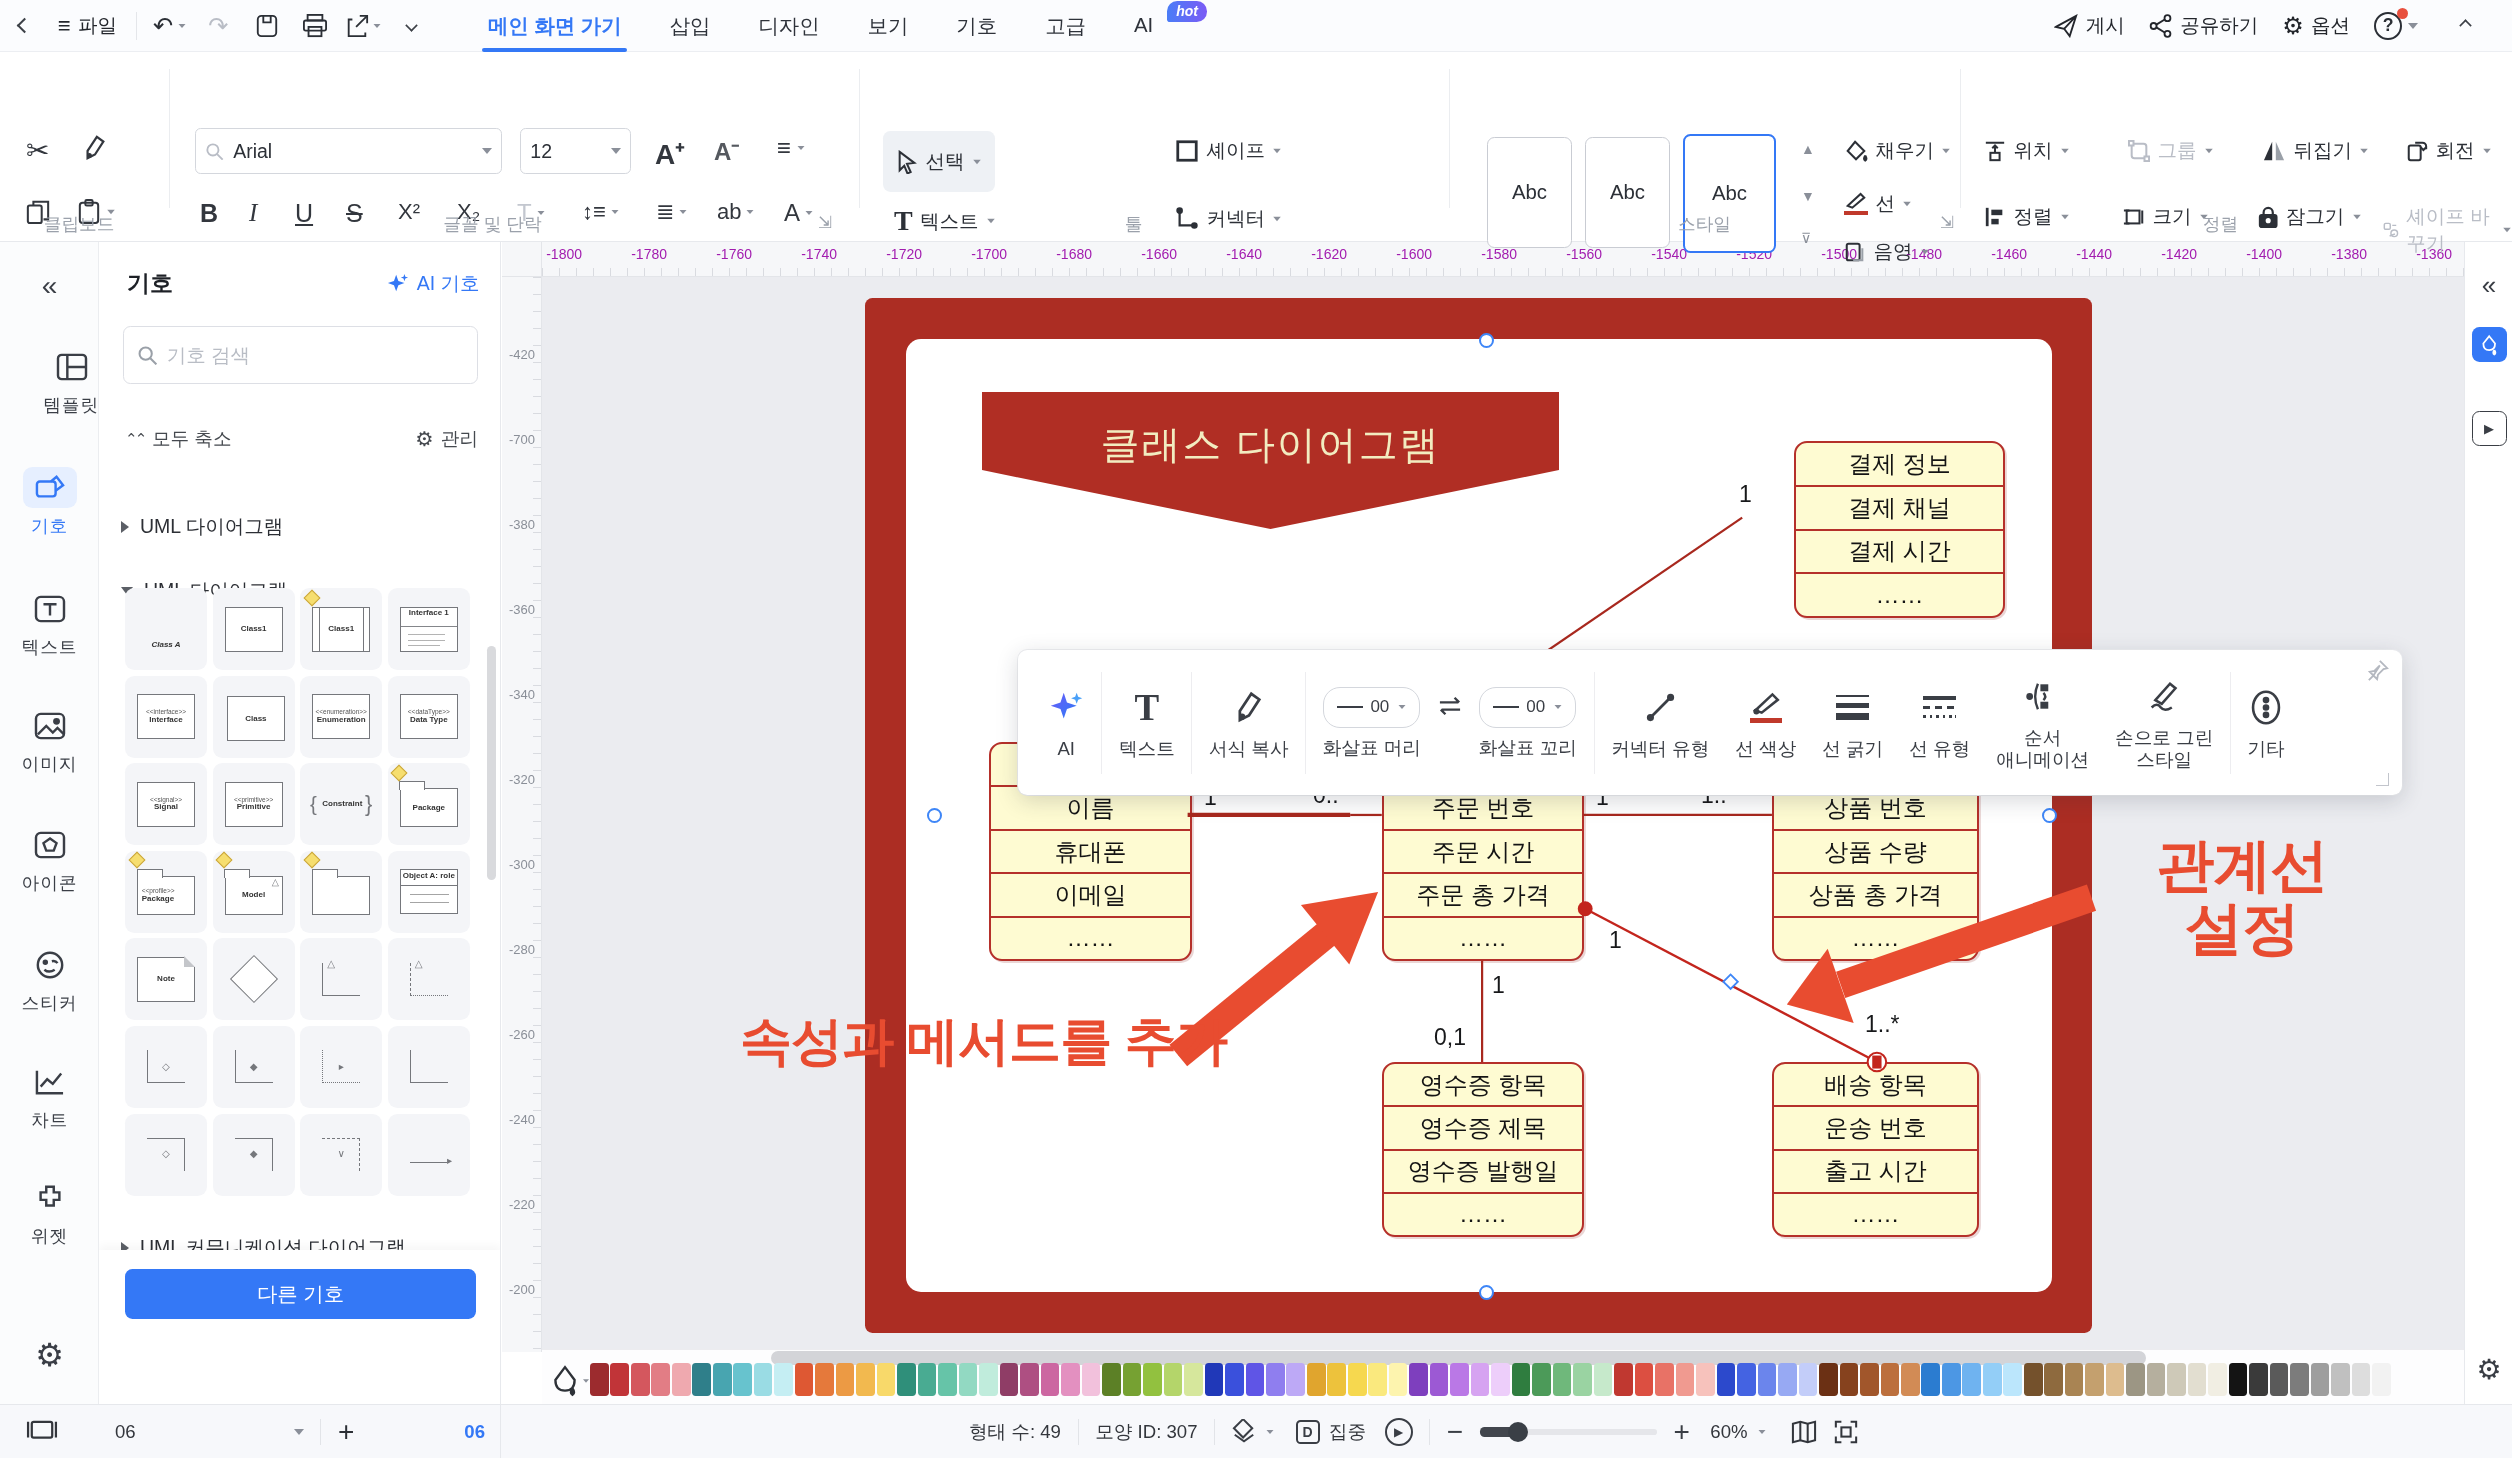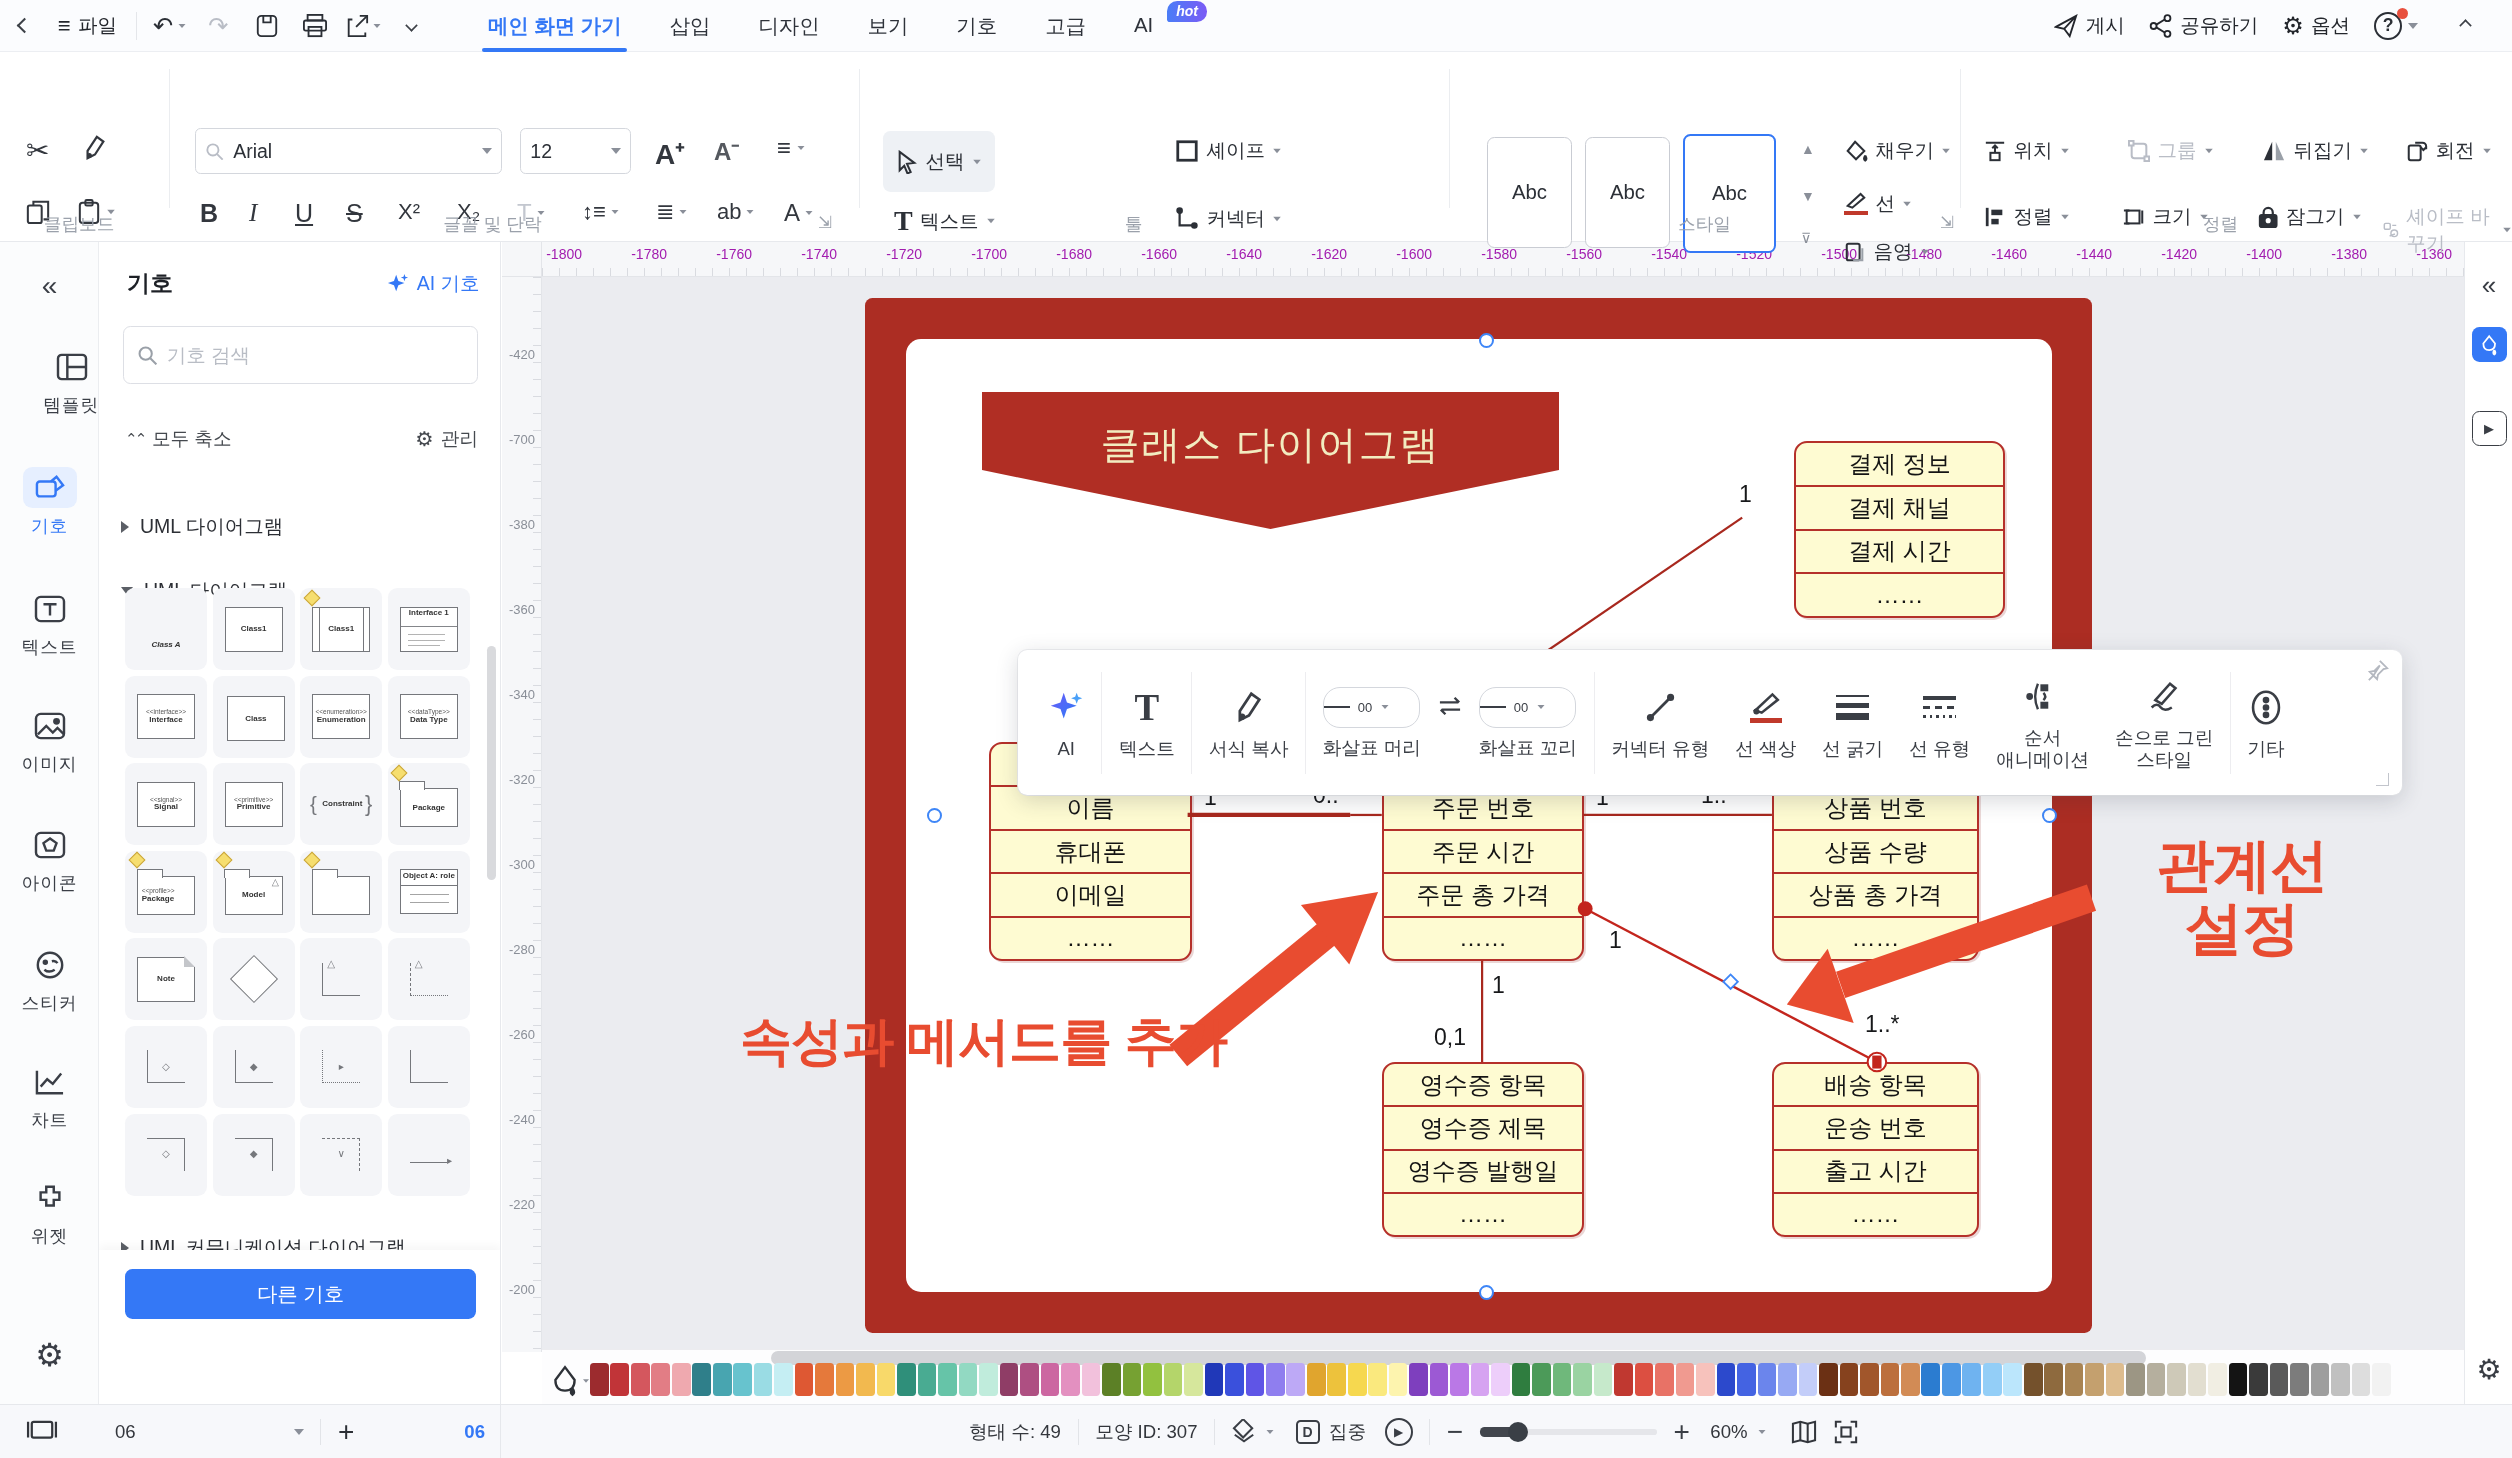--- a/index.html
+++ b/index.html
@@ -137,21 +137,21 @@
   .anno { position:absolute; color:#e84c30; font-weight:bold; z-index:14; line-height:1.08; letter-spacing:-0.9px; }
   .handle { position:absolute; width:15px; height:15px; background:#fff; border:2.8px solid #3e86f7; border-radius:50%; z-index:16; }
 
   
   #ftoolbar { position:absolute; left:476px; top:373px; width:1384px; height:145px; background:#fff; border-radius:9.3px;
     box-shadow:0 5.6px 22px rgba(40,44,60,.18), 0 0 0 0.9px #f0f1f3; z-index:20; display:flex; align-items:center; padding:0 16.7px; }
   .ft-item { display:flex; flex-direction:column; align-items:center; justify-content:center; gap:9.3px; height:117px; padding:0 13px; }
   .ft-icon { height:43px; display:flex; align-items:center; justify-content:center; color:#3a3e45; }
   .ft-label { font-size:18.6px; color:#3a3e45; text-align:center; line-height:1.15; white-space:nowrap; }
   .ft-sep { width:0.9px; height:102px; background:#ededf0; margin:0 3.7px; flex:0 0 0.9px; }
-  .ft-select { width:97px; height:41px; border:0.9px solid #d4d7dd; border-radius:17px; display:flex; align-items:center; justify-content:flex-start; gap:7.4px; font-size:13px; color:#3a3e45; }
+  .ft-select { width:97px; height:41px; border:0.9px solid #d4d7dd; border-radius:17px; display:flex; align-items:center; justify-content:center; gap:7.4px; font-size:17px; color:#3a3e45; }
   .ft-select .dash { width:26px; height:1.9px; background:#3a3e45; }
   .ft-pin { position:absolute; right:13px; top:9.3px; color:#b4b8c0; }
   .ft-corner { position:absolute; right:13px; bottom:9.3px; width:13px; height:13px; border-right:1.9px solid #c2c5cc; border-bottom:1.9px solid #c2c5cc; }
   .lw-bars { display:flex; flex-direction:column; gap:5.6px; }
   .lw-bars i { display:block; width:33px; background:#3a3e45; }
   .lt-rows { display:flex; flex-direction:column; gap:5.6px; align-items:flex-start; }
   .lt-rows i { display:block; height:3.7px; background:#3a3e45; }
 
   
   #colorstrip { position:absolute; left:0; bottom:0; width:1922px; height:55px; background:#fdfdfe; border-top:0.9px solid #ececef; z-index:18; display:flex; align-items:flex-end; }

